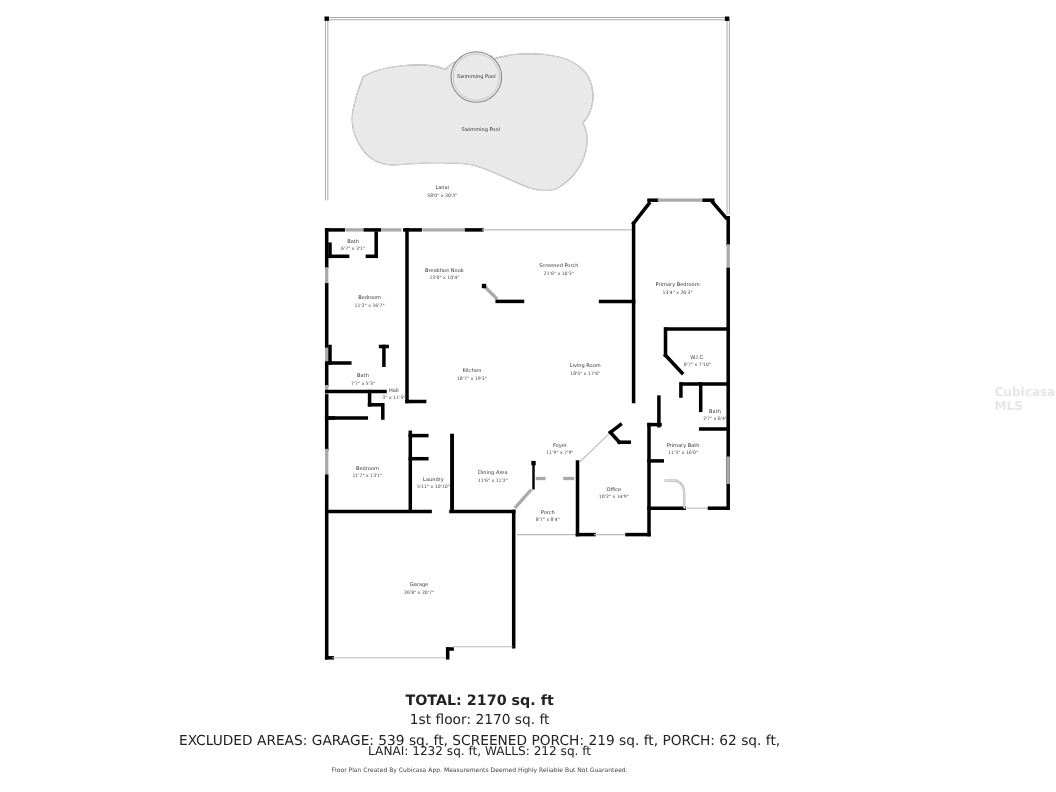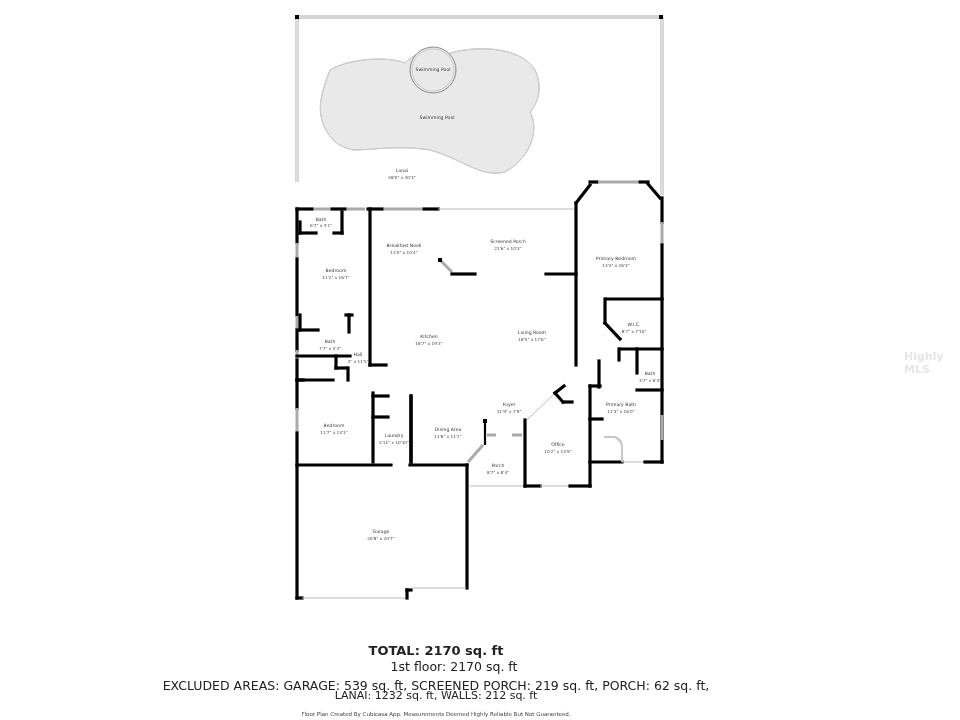--- a/index.html
+++ b/index.html
@@ -5,23 +5,23 @@
     html, body { margin: 0; padding: 0; background: #ffffff; }
     body { width: 960px; height: 720px; position: relative; overflow: hidden; font-family: "DejaVu Sans", sans-serif; }
     #plan { position: absolute; left: 0; top: 0; width: 960px; height: 720px; }
     .room-label { font-family: "DejaVu Sans", sans-serif; font-size: 4.6px; fill: #333; text-anchor: middle; }
     .room-dim { font-family: "DejaVu Sans", sans-serif; font-size: 4.2px; fill: #444; text-anchor: middle; }
     .wall { stroke: #000; stroke-width: 3.2; fill: none; stroke-linecap: square; }
     .wall-thin { stroke: #000; stroke-width: 2.2; fill: none; }
     .window { stroke: #aaa; stroke-width: 3; fill: none; }
     .window-in { stroke: #fff; stroke-width: 1.2; fill: none; }
     .screen { stroke: #bbb; stroke-width: 1; fill: none; }
-    .summary { position: absolute; left: 0; width: 872px; text-align: center; color: #222; font-family: "DejaVu Sans", sans-serif; margin-top: 13px; }
+    .summary { position: absolute; left: 0; width: 872px; text-align: center; color: #222; font-family: "DejaVu Sans", sans-serif; }
     .total { top: 630px; font-size: 13px; font-weight: bold; }
-    .floor { top: 646px; font-size: 12.5px; padding-left: 18px; }
+    .floor { top: 646px; font-size: 12.5px; }
     .excl1 { top: 665px; font-size: 12.5px; }
     .excl2 { top: 676px; font-size: 11px; }
     .disclaimer { top: 698px; font-size: 5.5px; color: #444; }
     .watermark { position: absolute; left: 904px; top: 350px; font-size: 11px; color: #e6e6e6; font-weight: bold; font-family: "DejaVu Sans", sans-serif; }
   </style>
 </head>
 <body>
 
 <svg id="plan" viewBox="0 0 960 720" xmlns="http://www.w3.org/2000/svg">
 
@@ -214,19 +214,19 @@
     <text class="room-dim" x="558" y="453">10'2" x 14'9"</text>
 
     <text class="room-label" x="498" y="467">Porch</text>
     <text class="room-dim" x="498" y="474">8'7" x 8'4"</text>
 
     <text class="room-label" x="381" y="533">Garage</text>
     <text class="room-dim" x="381" y="540">26'8" x 20'7"</text>
   </g>
 </svg>
 
-<div class="watermark">Highly MLS</div>
+<div class="watermark">Cubicasa MLS</div>
 
 <div class="summary total">TOTAL: 2170 sq. ft</div>
 <div class="summary floor">1st floor: 2170 sq. ft</div>
 <div class="summary excl1">EXCLUDED AREAS: GARAGE: 539 sq. ft, SCREENED PORCH: 219 sq. ft, PORCH: 62 sq. ft,</div>
 <div class="summary excl2">LANAI: 1232 sq. ft, WALLS: 212 sq. ft</div>
 <div class="summary disclaimer">Floor Plan Created By Cubicasa App. Measurements Deemed Highly Reliable But Not Guaranteed.</div>
 
 </body></html>

